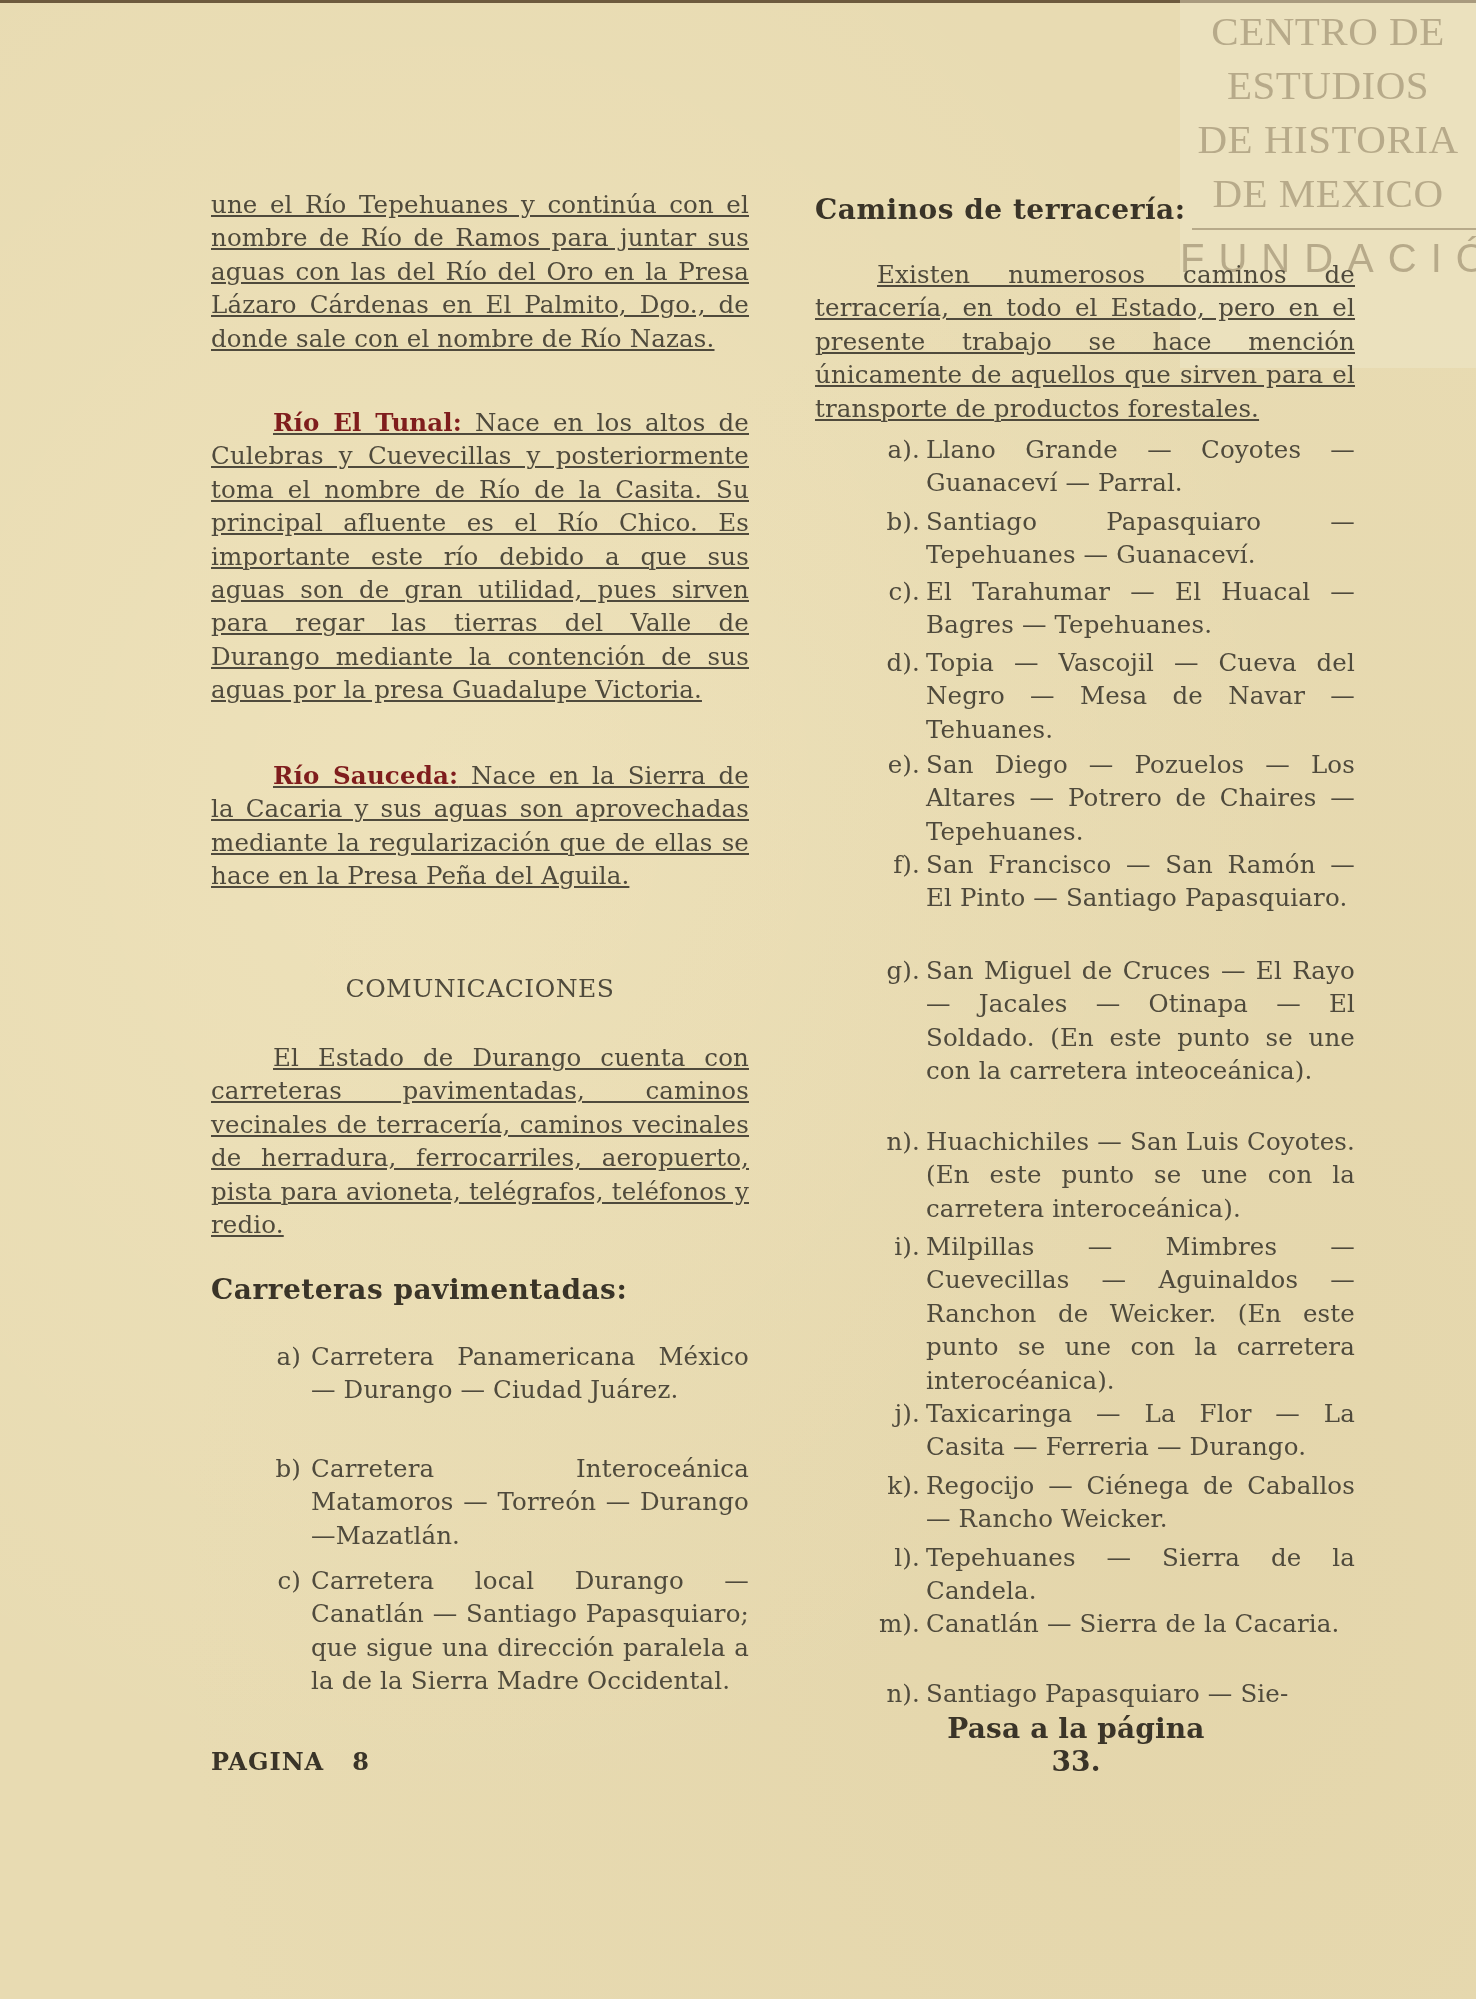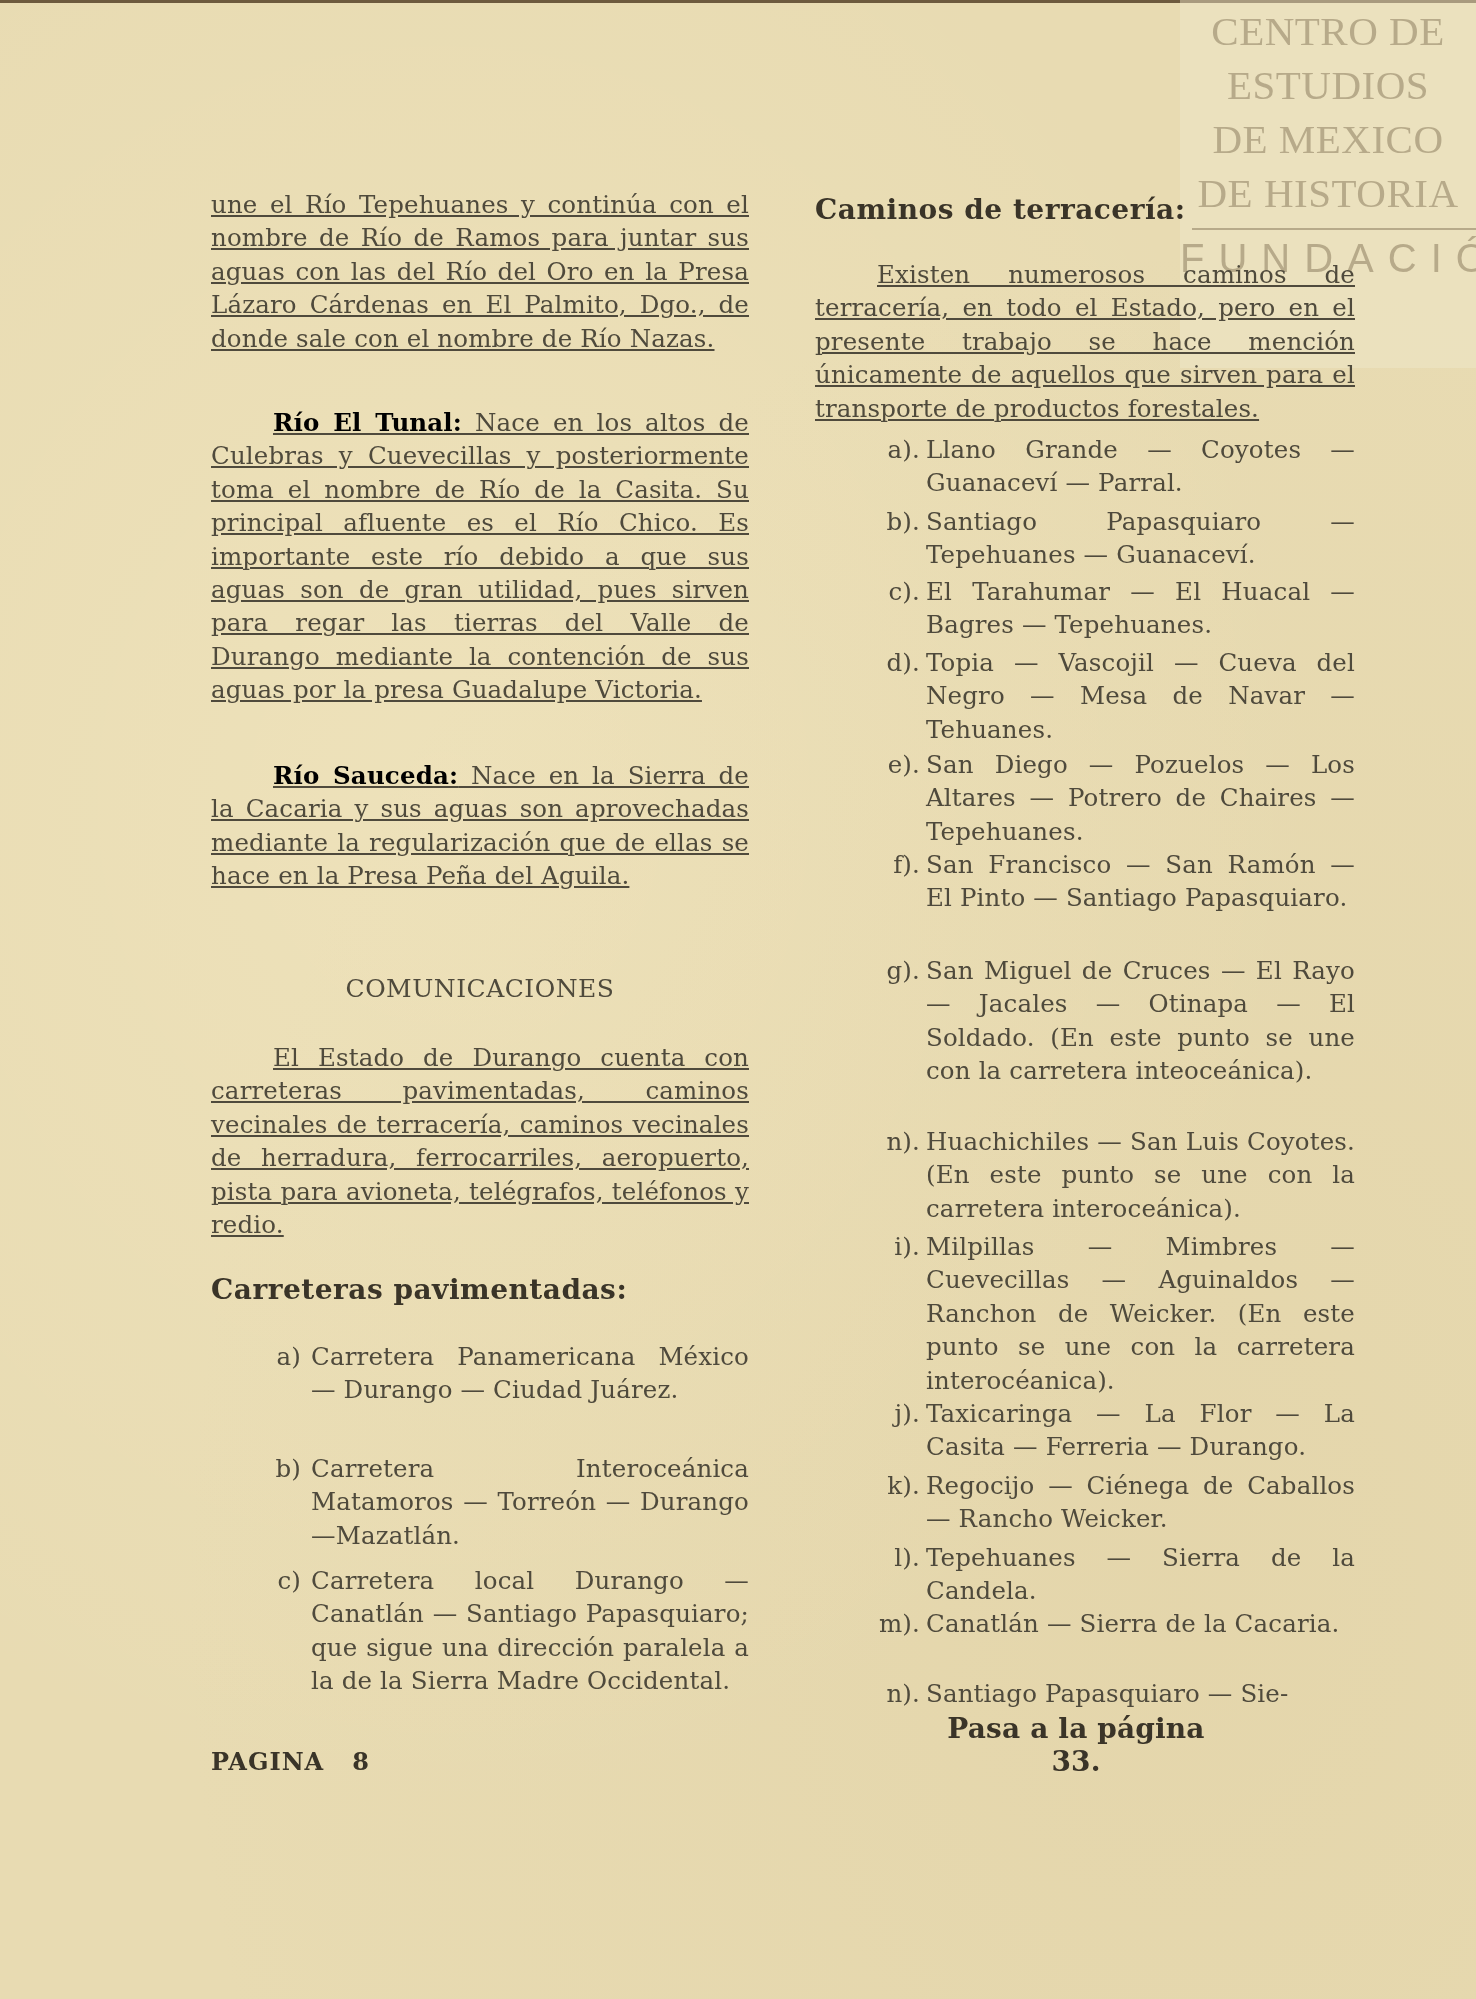--- a/index.html
+++ b/index.html
@@ -21,21 +21,21 @@
     }
     .col {
       position: absolute; top: 0;
       font-size: 24.5px; line-height: 33.4px;
       letter-spacing: 0.15px;
     }
     .col-left { left: 211px; width: 538px; }
     .col-right { left: 815px; width: 540px; }
     p { margin: 0; text-align: justify; text-decoration: underline; }
     .indent { text-indent: 62px; }
-    .bold { font-weight: bold; color: #000000; }
+    .bold { font-weight: bold; color: #7f1d1d; }
     .sec-head { text-align: center; font-size: 25px; letter-spacing: 0.5px; }
     .sub-head { font-weight: bold; font-size: 28px; color: #3a3428; letter-spacing: 0.5px; }
     .item { position: relative; text-align: justify; }
     .item .lbl { position: absolute; text-align: right; }
     .footer-page { font-weight: bold; font-size: 24px; color: #3a3428; letter-spacing: 1px; }
     .pasa { font-weight: bold; font-size: 28px; color: #3a3428; text-align: center; }
 
     .watermark {
       position: absolute; left: 1180px; top: 0; width: 296px; height: 368px;
       background: rgba(240,232,205,0.45);
@@ -59,22 +59,22 @@
 </head>
 <body>
 
 <div class="page-tex"></div>
 <div class="topedge"></div>
 
 <div class="watermark">
   <div style="padding-top:4px;">
     <div class="wm-line">CENTRO DE</div>
     <div class="wm-line">ESTUDIOS</div>
+    <div class="wm-line">DE HISTORIA</div>
     <div class="wm-line">DE MEXICO</div>
-    <div class="wm-line">DE HISTORIA</div>
   </div>
   <div class="wm-rule"></div>
   <div class="wm-fund">FUNDACIÓN</div>
 </div>
 
 <div class="col col-left">
   <p style="position:absolute; top:188px; width:538px;">une el Río Tepehuanes y continúa con el nombre de Río de Ramos para juntar sus aguas con las del Río del Oro en la Presa Lázaro Cárdenas en El Palmito, Dgo., de donde sale con el nombre de Río Nazas.</p>
 
   <p class="indent" style="position:absolute; top:406px; width:538px;">
     <span class="bold">Río El Tunal:</span><span> Nace en los altos de Culebras y Cuevecillas y posteriormente toma el nombre de Río de la Casita. Su principal afluente es el Río Chico. Es importante este río debido a que sus aguas son de gran utilidad, pues sirven para regar las tierras del Valle de Durango mediante la contención de sus aguas por la presa Guadalupe Victoria.</span>

